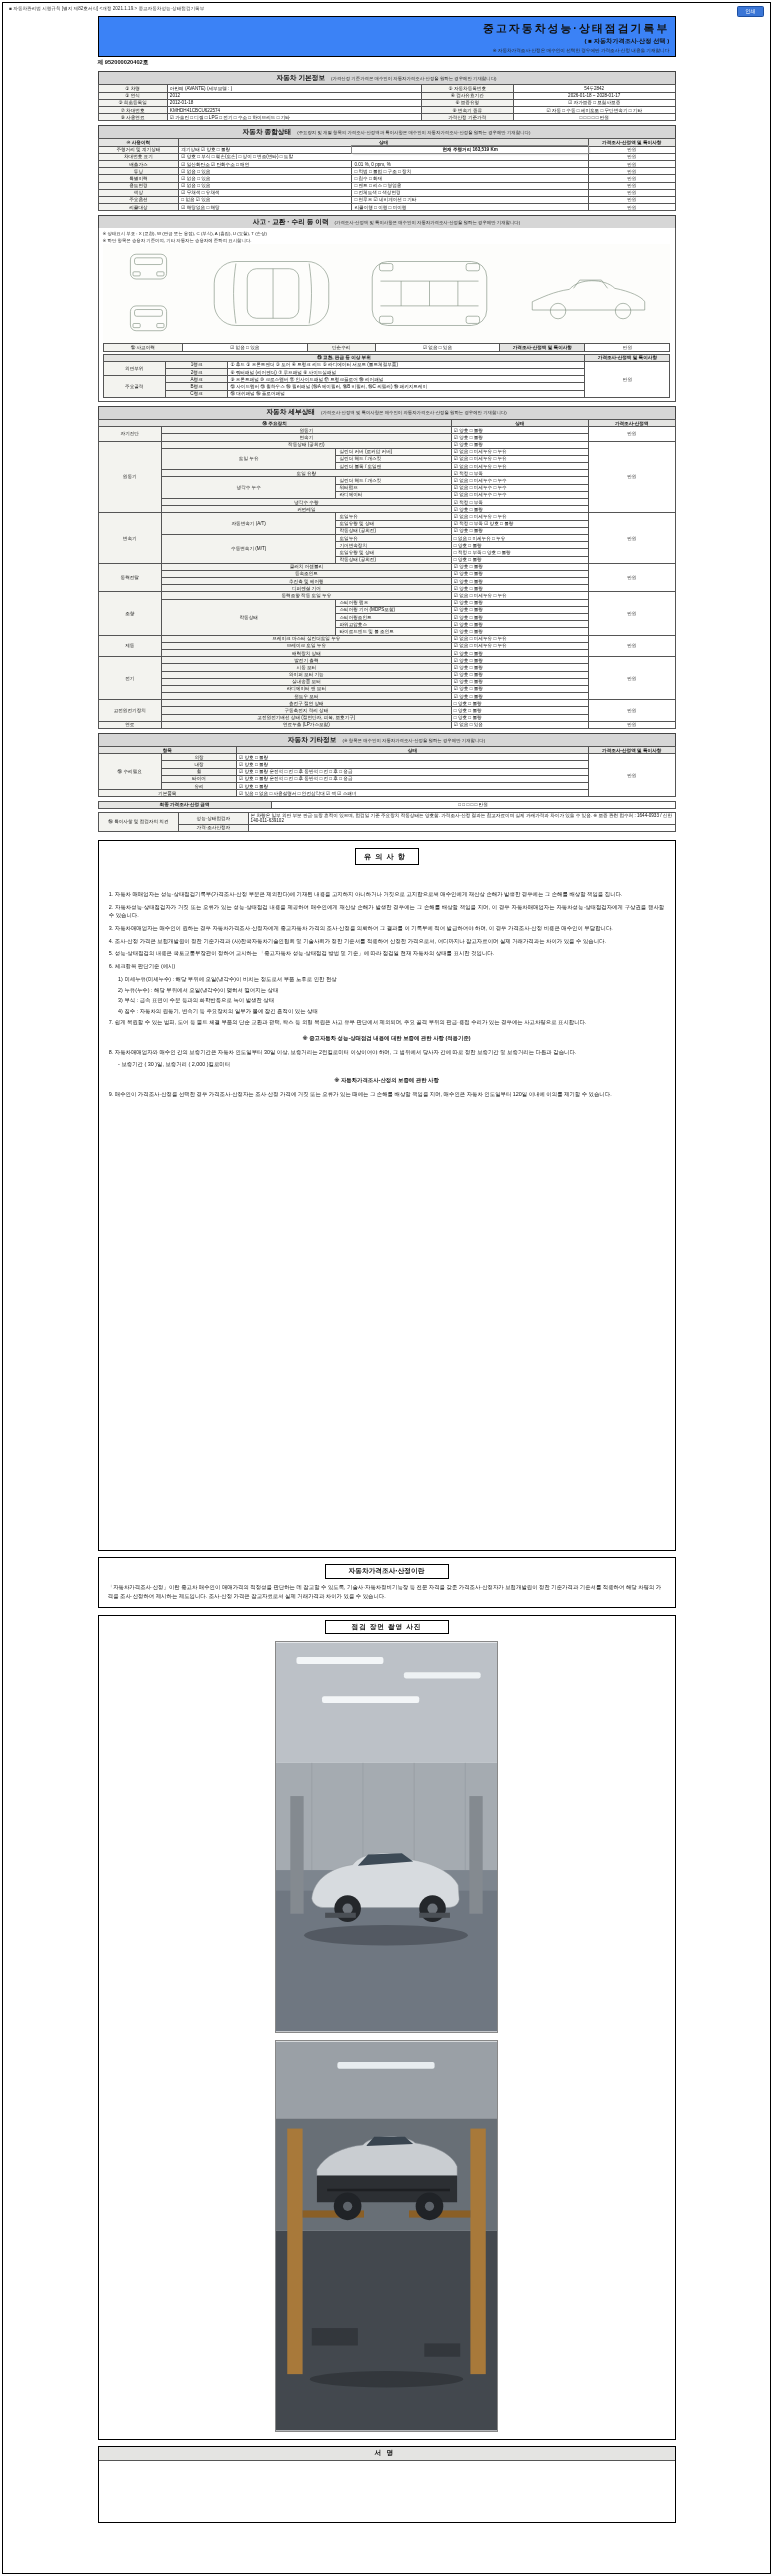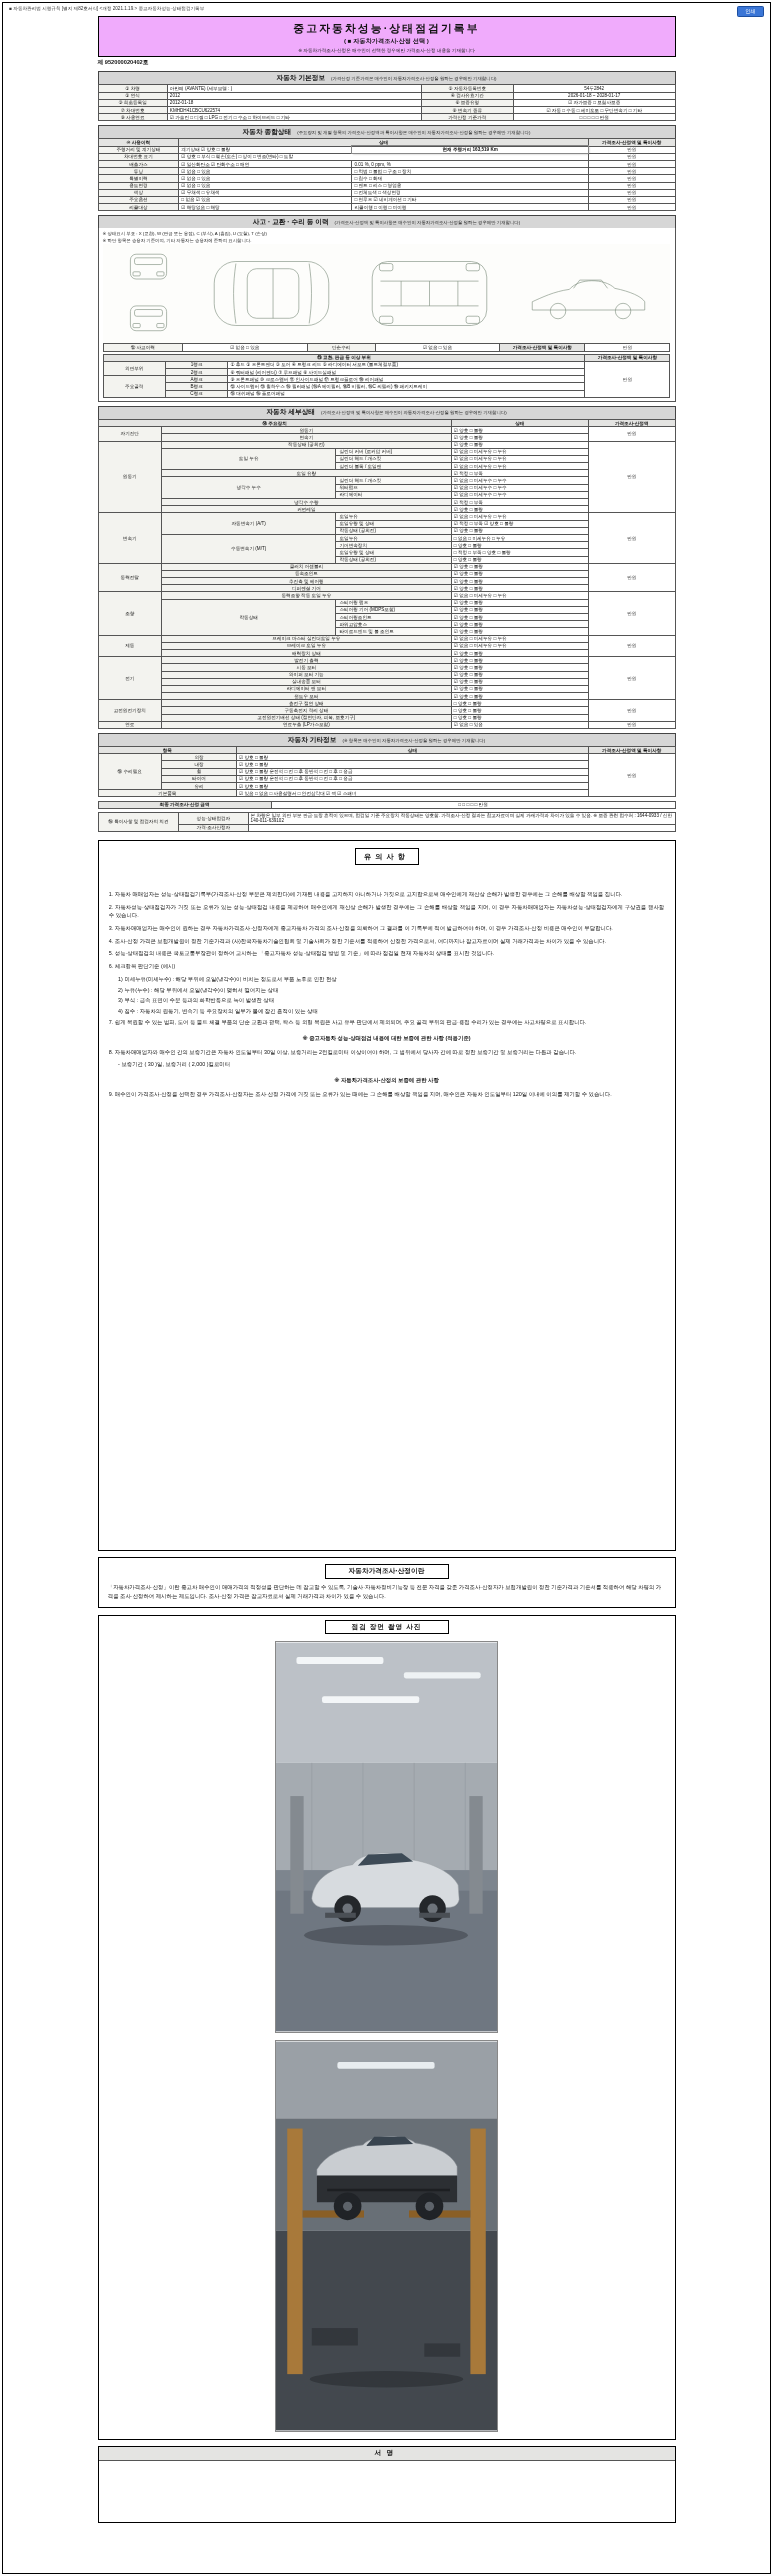--- a/index.html
+++ b/index.html
@@ -3,21 +3,21 @@
 <meta charset="utf-8">
 <style>
   *{margin:0;padding:0;box-sizing:border-box}
   html,body{width:773px;background:#fff}
   body{height:2576px;overflow:hidden;position:relative;
        font-family:"Liberation Sans","DejaVu Sans",sans-serif;color:#111}
   .frame{position:absolute;inset:2.1px;border:1px solid #000;padding:2.1px 5.2px 4.1px;background:#fff}
   .topbar{display:flex;justify-content:space-between;align-items:flex-start;height:11.3px;font-size:4.6px;color:#333;padding:1px 1px 0}
   .btn-print{background:#3b76d6;color:#fff;border:0.5px solid #1d4fa0;border-radius:1.5px;font-size:5.2px;padding:1px 7.2px;cursor:pointer}
   .doc{width:578px;margin:0 auto}
-  .hdrbox{border:0.8px solid #000;padding:4.1px 5.2px 3.1px;text-align:center;background:#f0abfc}
+  .hdrbox{border:0.8px solid #000;padding:4.1px 5.2px 3.1px;text-align:right;background:#3b82f6}
   .h-title{font-size:10.8px;font-weight:bold;letter-spacing:2.1px}
   .h-sub{font-size:6.2px;font-weight:bold;margin-top:1.5px}
   .h-note{font-size:4.6px;color:#222;margin-top:1.5px}
   .doc-no{font-size:5.7px;font-weight:bold;margin:2.6px 0 2.1px;text-align:left}
   .secbar{background:#d6d6d6;border:0.5px solid #444;border-bottom:none;padding:1.5px 2.1px;text-align:center;font-weight:bold;font-size:6.7px;margin-top:4.1px}
   .secnote{font-size:4.4px;font-weight:normal;margin-left:4.1px;color:#222}
   table{border-collapse:collapse;width:100%;font-size:4.6px;table-layout:auto;background:#fff}
   td,th{border:0.5px solid #555;padding:0.5px 2.1px;height:7.2px;vertical-align:middle}
   th,.h{background:#e4e4e2;font-weight:bold;text-align:center}
   td.lab{background:#f3f3ef;text-align:center}

